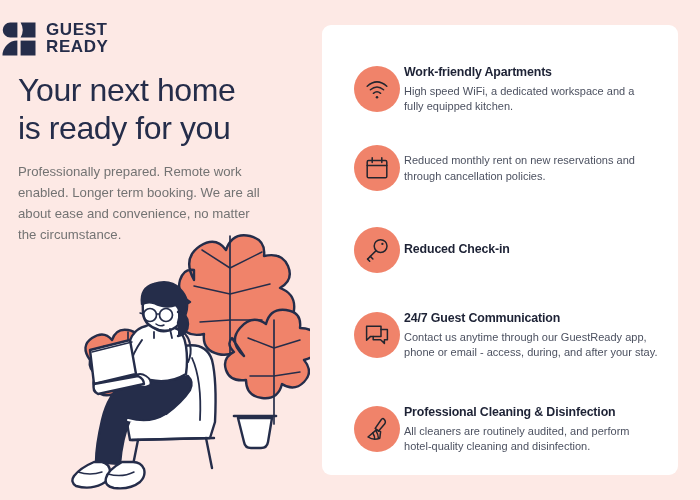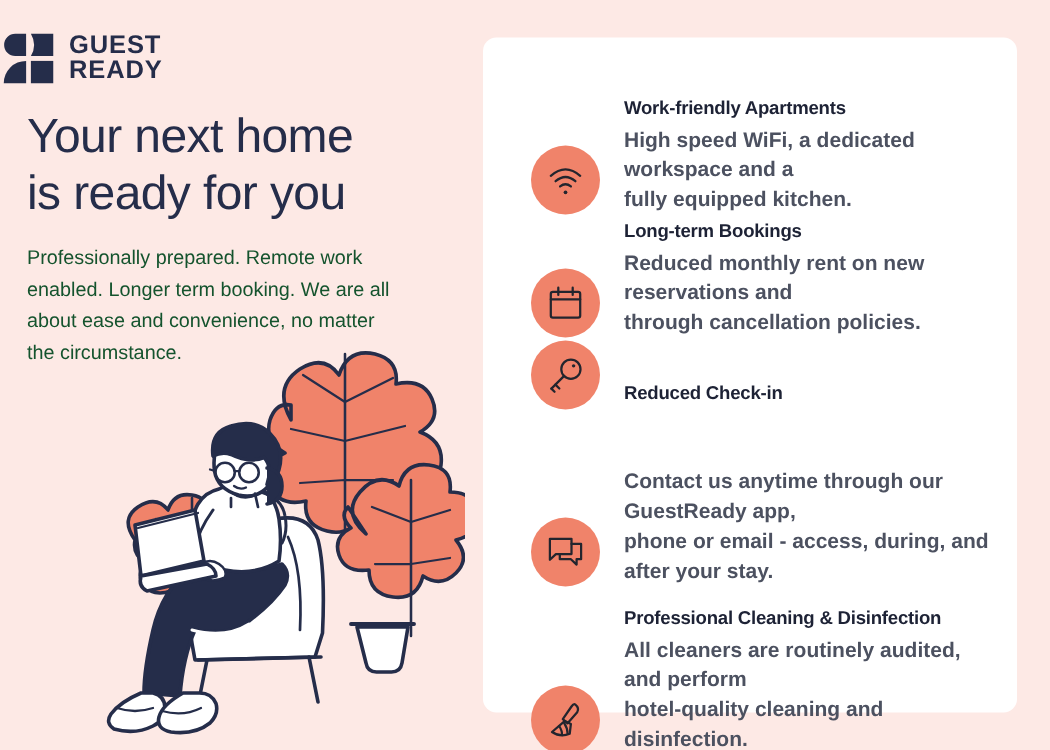--- a/index.html
+++ b/index.html
@@ -62,21 +62,21 @@
   }
 
   #subhead {
     position: absolute;
     left: 18px;
     top: 162px;
     width: 272px;
     font-size: 13.2px;
     font-weight: 400;
     line-height: 1.58;
-    color: #14532d;
+    color: #737373;
     white-space: pre-line;
   }
 
   #illustration {
     position: absolute;
     left: 34px;
     top: 228px;
     width: 276px;
     height: 262px;
   }
@@ -90,22 +90,22 @@
     height: 450px;
     background: #ffffff;
     border-radius: 9px;
   }
 
   .feature-item {
     position: absolute;
     left: 32px;
     width: 312px;
     display: flex;
-    align-items: flex-end;
-    gap: 16px;
+    align-items: center;
+    gap: 4px;
   }
   .feature-icon-circle {
     flex: 0 0 auto;
     width: 46px;
     height: 46px;
     border-radius: 50%;
     background: #f0836a;
     display: flex;
     align-items: center;
     justify-content: center;
@@ -114,22 +114,22 @@
   .feature-text { padding-top: 2px; }
   .feature-title {
     font-size: 12.4px;
     font-weight: bold;
     color: #1d2235;
     line-height: 1.25;
     letter-spacing: -0.15px;
     margin-bottom: 3px;
   }
   .feature-desc {
-    font-size: 14px;
-    font-weight: 700;
+    font-size: 11px;
+    font-weight: 400;
     color: #4c5160;
     line-height: 1.42;
     white-space: pre-line;
     letter-spacing: 0.01px;
   }
 </style>
 </head>
 <body>
 
 <div id="page">
@@ -247,21 +247,20 @@
 
     <div class="feature-item" style="top:120px;">
       <div class="feature-icon-circle">
         <svg width="26" height="26" viewBox="0 0 26 26" fill="none" stroke="#23252e" stroke-width="1.5" stroke-linecap="round" stroke-linejoin="round">
           <rect x="3.2" y="5.6" width="19.6" height="17.2" rx="1.4"></rect>
           <path d="M3.2 10.6 L22.8 10.6"></path>
           <path d="M8.2 2.8 L8.2 7.6 M17.8 2.8 L17.8 7.6"></path>
         </svg>
       </div>
       <div class="feature-text">
-        <div class="feature-title">Long-term Bookings</div>
         <div class="feature-desc">Reduced monthly rent on new reservations and
 through cancellation policies.</div>
       </div>
     </div>
 
     <div class="feature-item" style="top:202px;">
       <div class="feature-icon-circle">
         <svg width="26" height="26" viewBox="0 0 26 26" fill="none" stroke="#23252e" stroke-width="1.5" stroke-linecap="round" stroke-linejoin="round">
           <circle cx="16.6" cy="9.1" r="6.4"></circle>
           <circle cx="18.4" cy="6.9" r="1.15" fill="#23252e" stroke="none"></circle>
@@ -276,20 +275,21 @@
     </div>
 
     <div class="feature-item" style="top:284px;">
       <div class="feature-icon-circle">
         <svg width="26" height="26" viewBox="0 0 26 26" fill="none" stroke="#23252e" stroke-width="1.5" stroke-linecap="round" stroke-linejoin="round">
           <path d="M2.6 4.2 L17.0 4.2 L17.0 14.4 L6.6 14.4 L2.6 18.2 Z"></path>
           <path d="M17.0 7.6 L23.4 7.6 L23.4 17.8 L20.4 17.8 L20.4 21.4 L16.6 17.8 L9.2 17.8 L9.2 14.4"></path>
         </svg>
       </div>
       <div class="feature-text">
+        <div class="feature-title">24/7 Guest Communication</div>
         <div class="feature-desc">Contact us anytime through our GuestReady app,
 phone or email - access, during, and after your stay.</div>
       </div>
     </div>
 
     <div class="feature-item" style="top:378px;">
       <div class="feature-icon-circle">
         <svg width="26" height="26" viewBox="0 0 26 26" fill="none" stroke="#23252e" stroke-width="1.5" stroke-linecap="round" stroke-linejoin="round">
           <path d="M19.4 2.6 q3 2.4 1.4 5.2 L14.4 15.2 L11.2 12.4 L17.0 4.0 q1.4 -2.0 2.4 -1.4 Z"></path>
           <path d="M12.6 13.6 L4.0 21.0 q5.6 3.8 11.8 1.2 L16.6 15.6 Z"></path>

